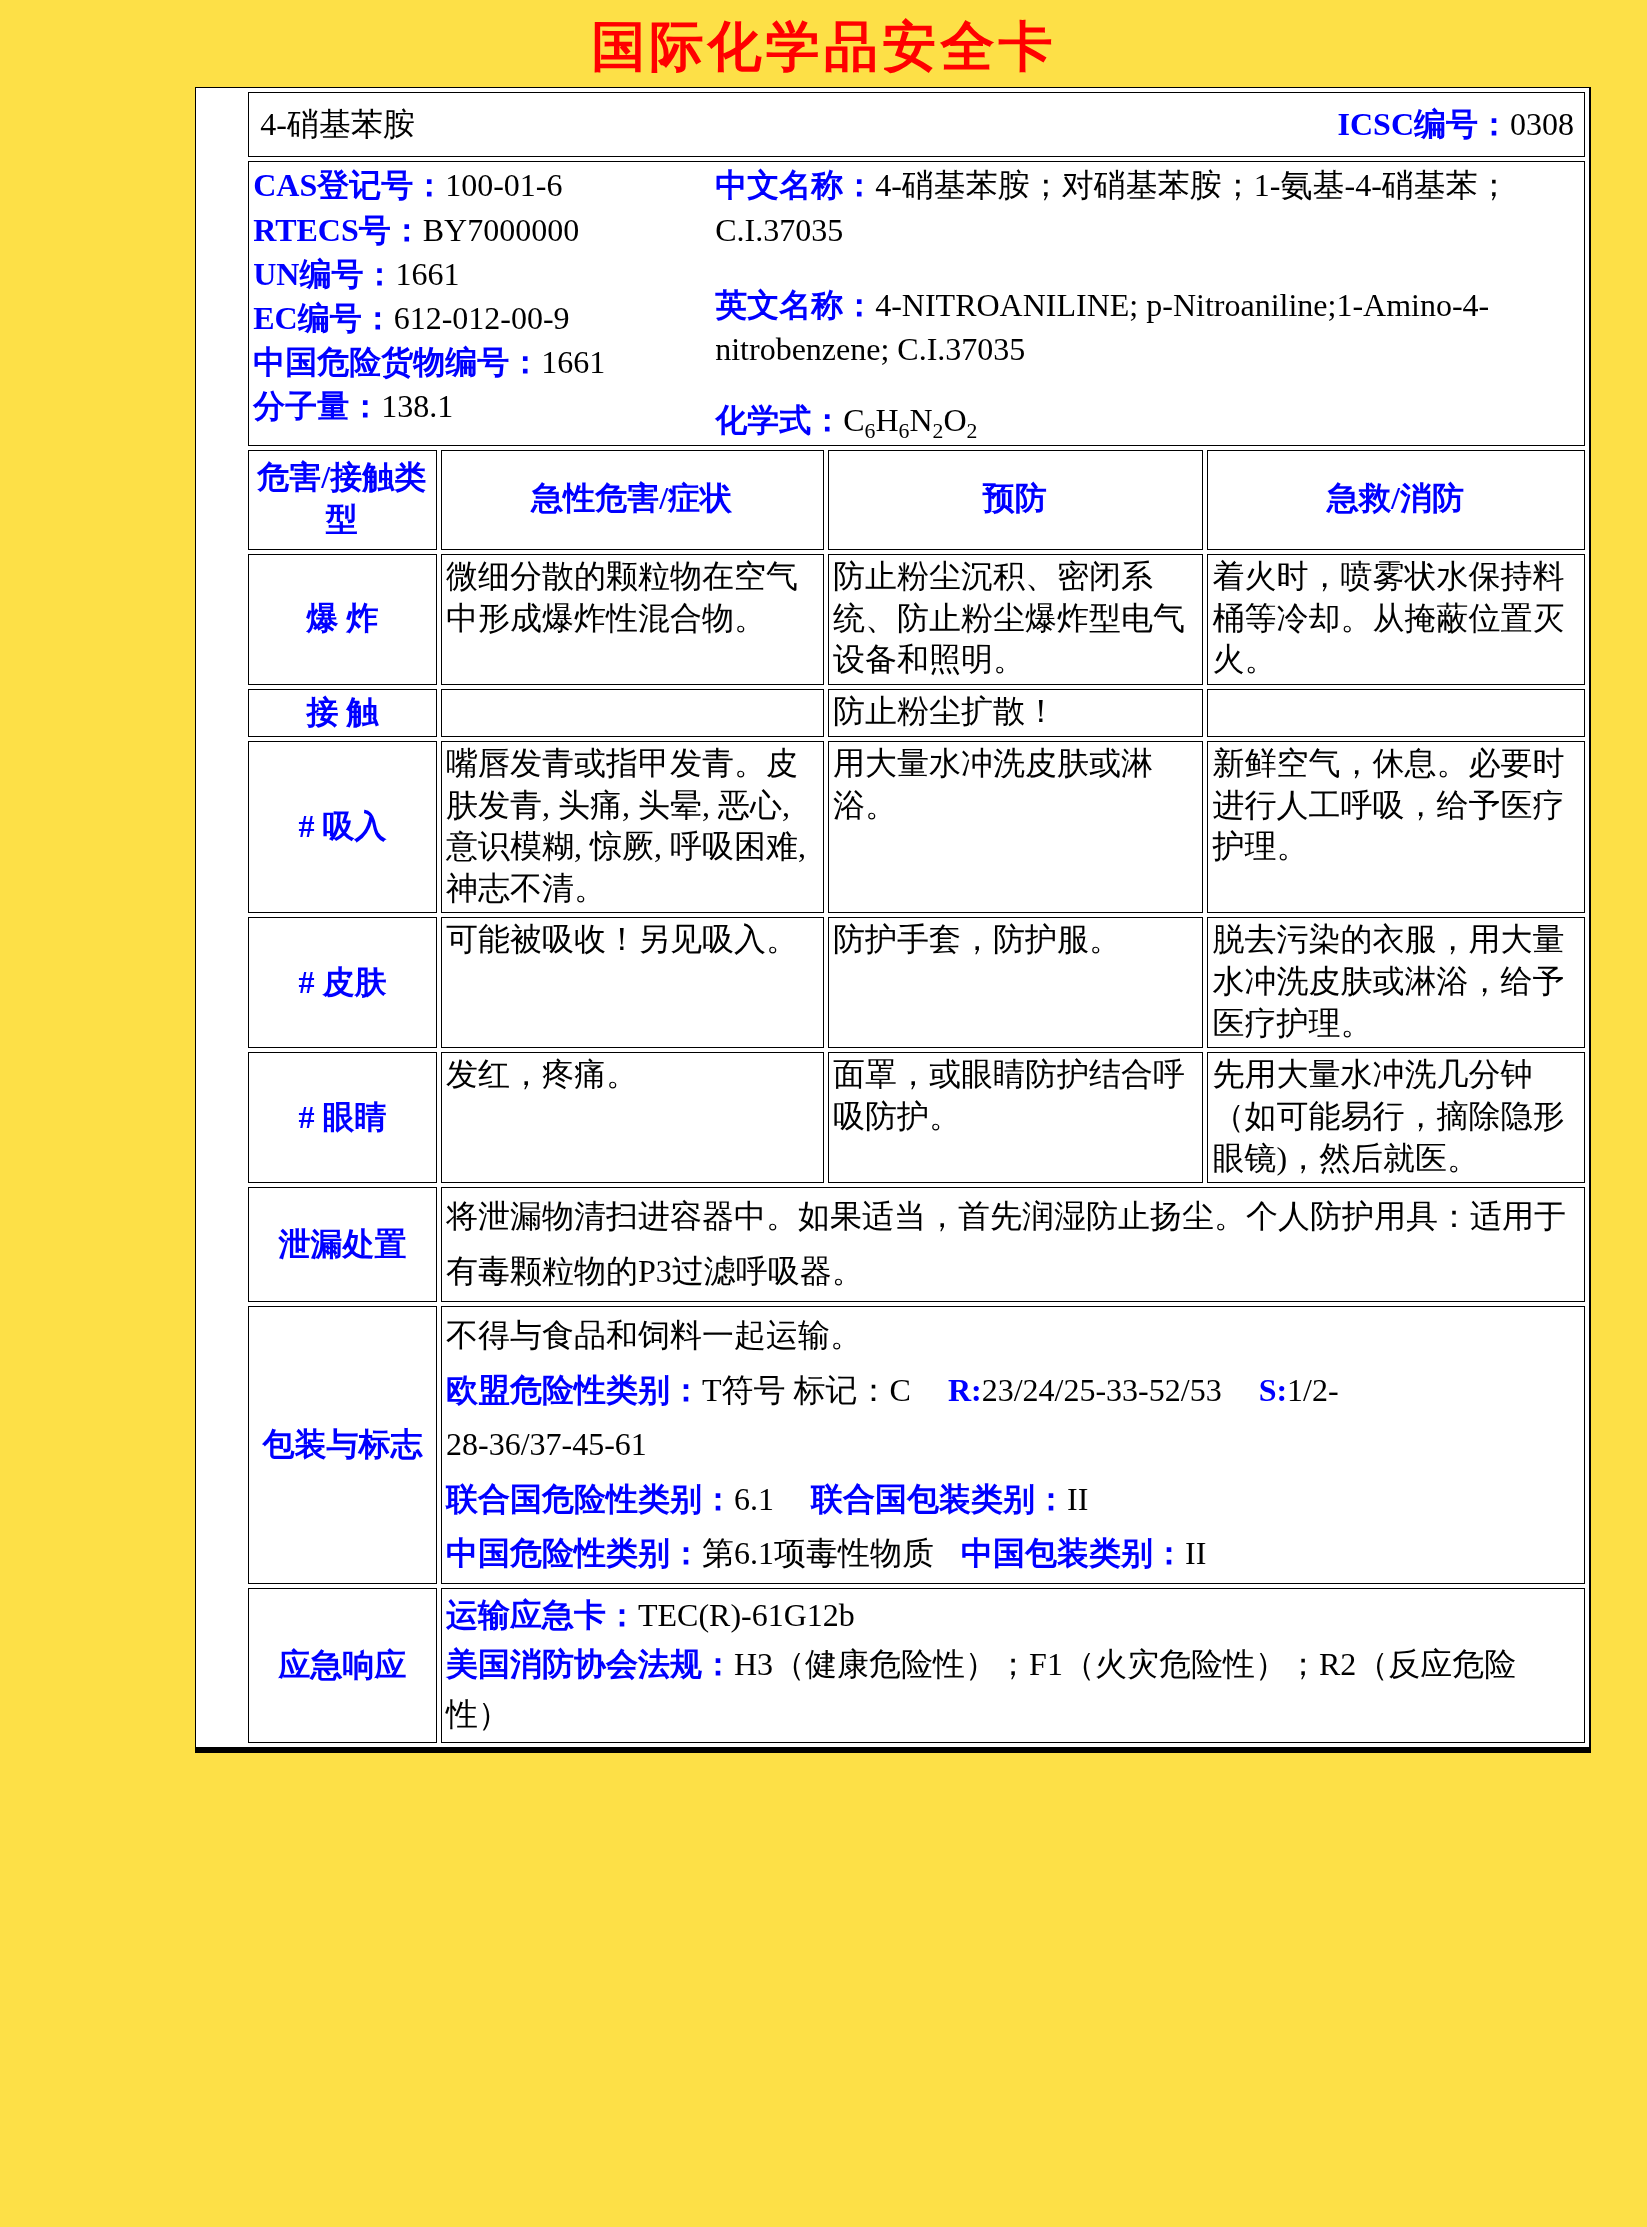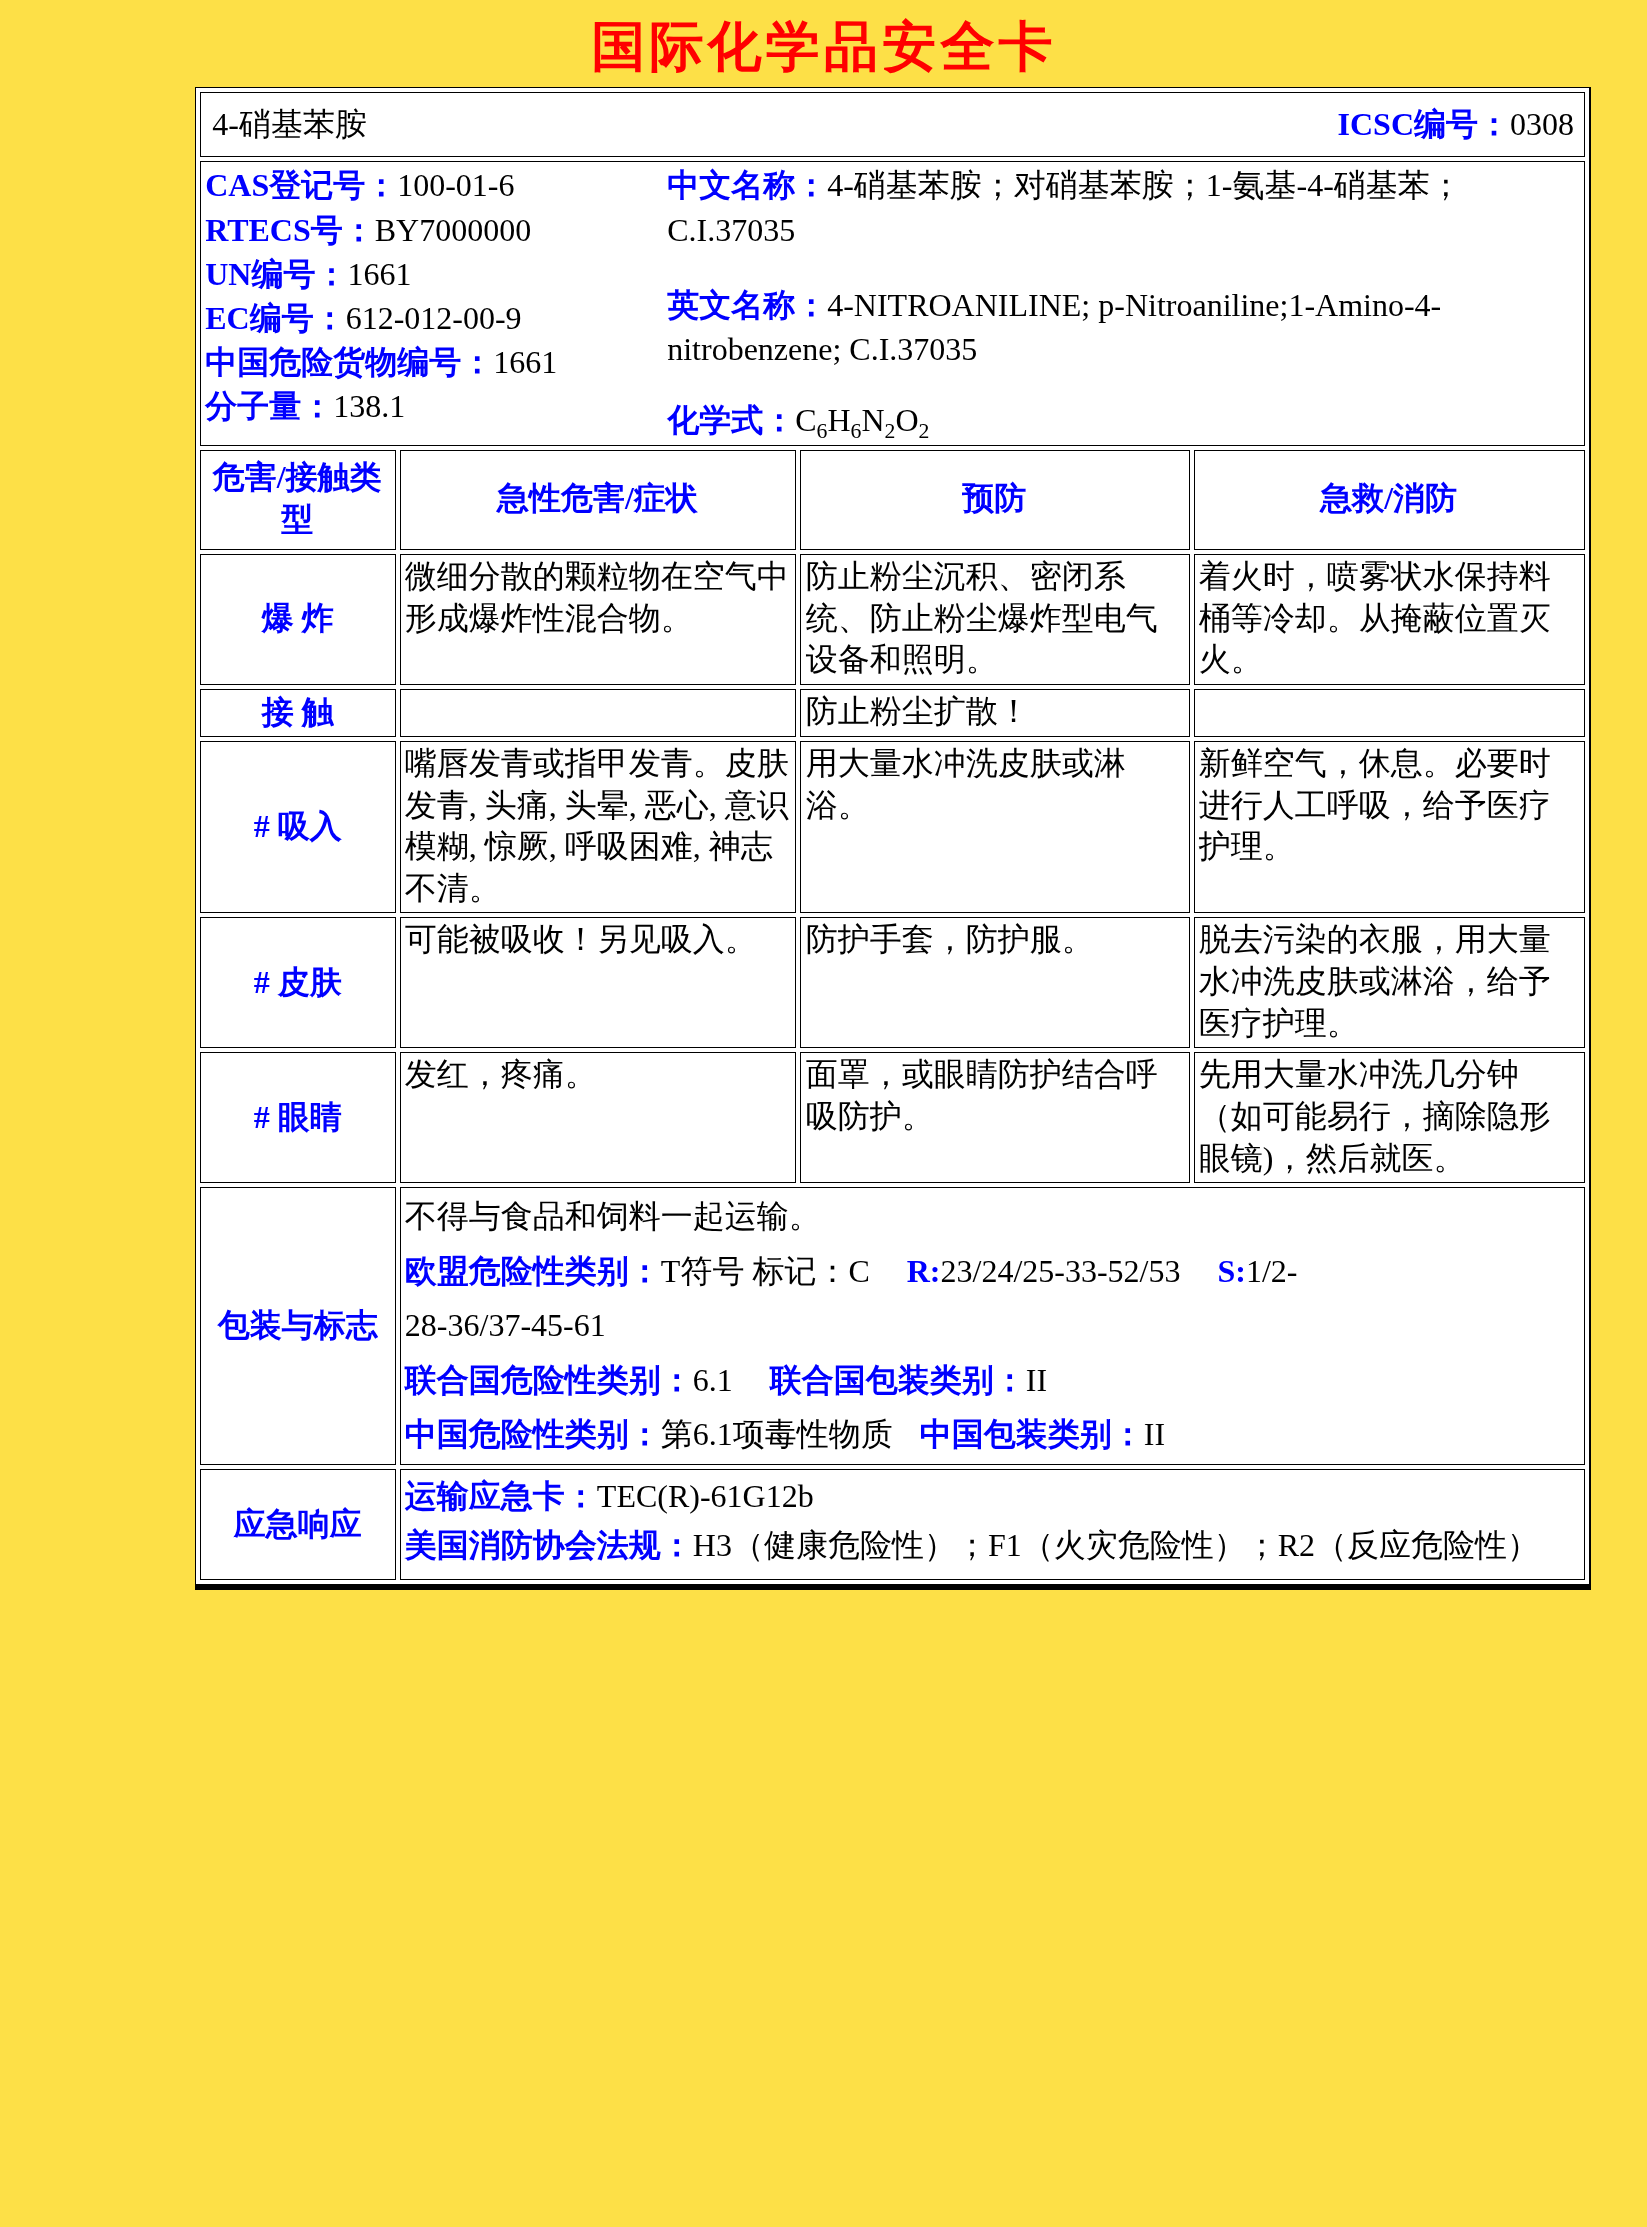--- a/index.html
+++ b/index.html
@@ -17,21 +17,21 @@
   .page{position:absolute;inset:0;background:#fde047;}
   .title{
     margin-top:11.3px;width:100%;text-align:center;
     color:var(--title_red);font-size:54px;font-weight:bold;letter-spacing:4.2px;
   }
   table.card{
     position:absolute;left:195px;top:87px;width:1396px;
     border-collapse:separate;border-spacing:4.2px;table-layout:fixed;
     border:1.4px solid var(--ink);border-right-width:2.1px;border-bottom-width:6.3px;
     background:#fff;
-    font-size:32px;line-height:1.3;
+    font-size:32px;line-height:1.3;padding-left:48px;
   }
   col.c1{width:178px;} col.c2{width:361px;} col.c3{width:354px;} col.c4{width:356px;}
   td{
     border:1.4px solid var(--ink);
     vertical-align:top;
     padding:1.4px 5.6px 2.8px 4.2px;
     overflow:hidden;
     word-break:break-word;
   }
   td.label-cell{
@@ -157,20 +157,24 @@
     </tr>
 
     <tr class="h-eye">
       <td class="label-cell"># 眼睛</td>
       <td>发红，疼痛。</td>
       <td>面罩，或眼睛防护结合呼吸防护。</td>
       <td>先用大量水冲洗几分钟（如可能易行，摘除隐形眼镜)，然后就医。</td>
     </tr>
 
 
+    <tr class="h-spill">
+      <td class="label-cell">泄漏处置</td>
+      <td colspan="3" class="loose">将泄漏物清扫进容器中。如果适当，首先润湿防止扬尘。个人防护用具：适用于有毒颗粒物的P3过滤呼吸器。</td>
+    </tr>
 
     <tr class="h-pack">
       <td class="label-cell">包装与标志</td>
       <td colspan="3" class="loose">
         <div>不得与食品和饲料一起运输。</div>
         <div>
           <span class="bl">欧盟危险性类别：</span><span>T符号 标记：C</span><span class="gsp"></span><span class="bl">R:</span><span>23/24/25-33-52/53</span><span class="gsp"></span><span class="bl">S:</span><span>1/2-</span><br><span>28-36/37-45-61</span>
         </div>
         <div>
           <span class="bl">联合国危险性类别：</span><span>6.1</span><span class="gsp"></span><span class="bl">联合国包装类别：</span><span>II</span>

